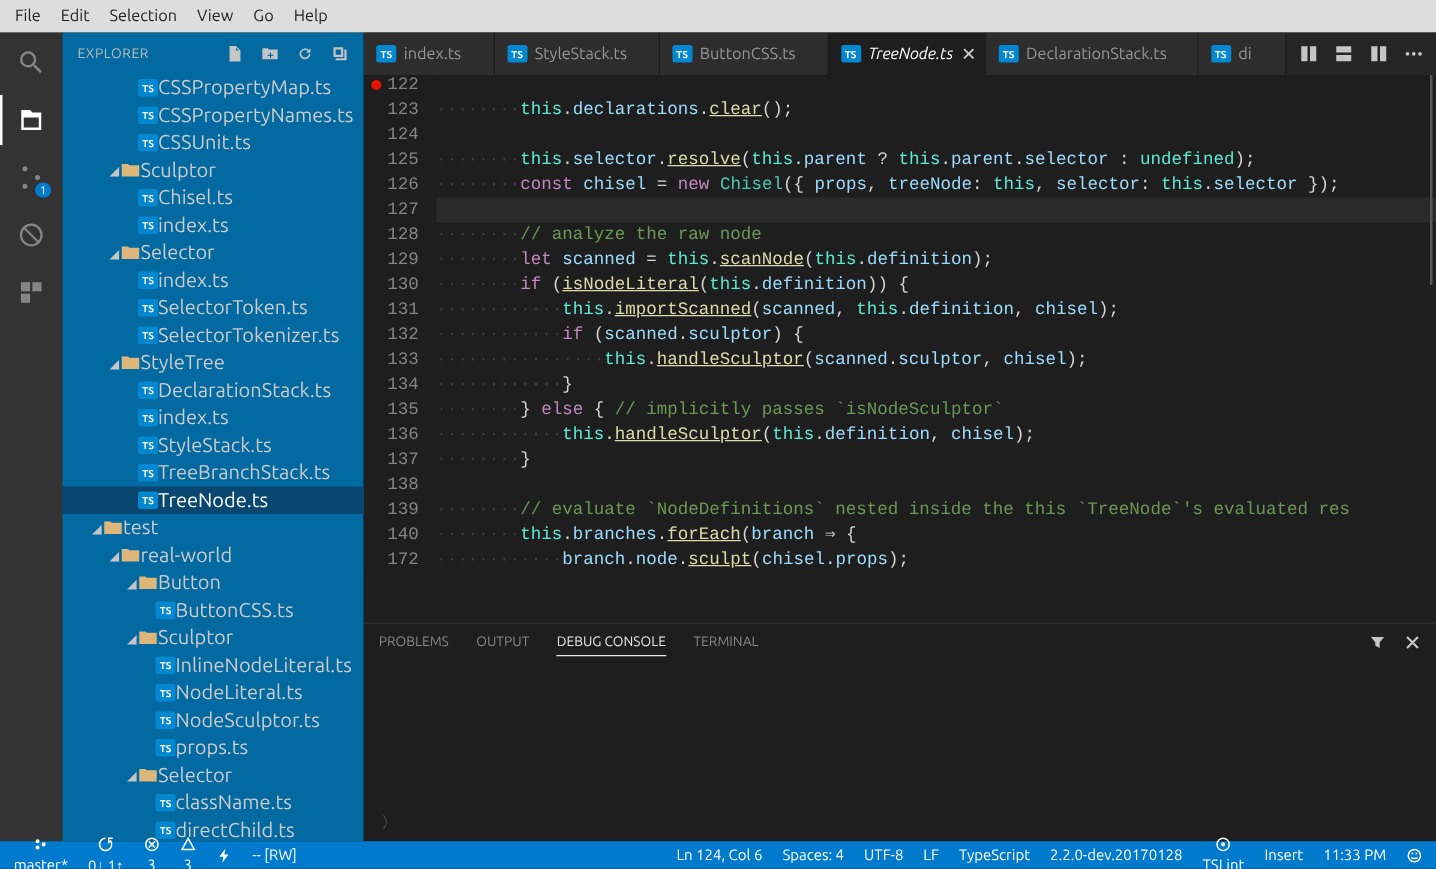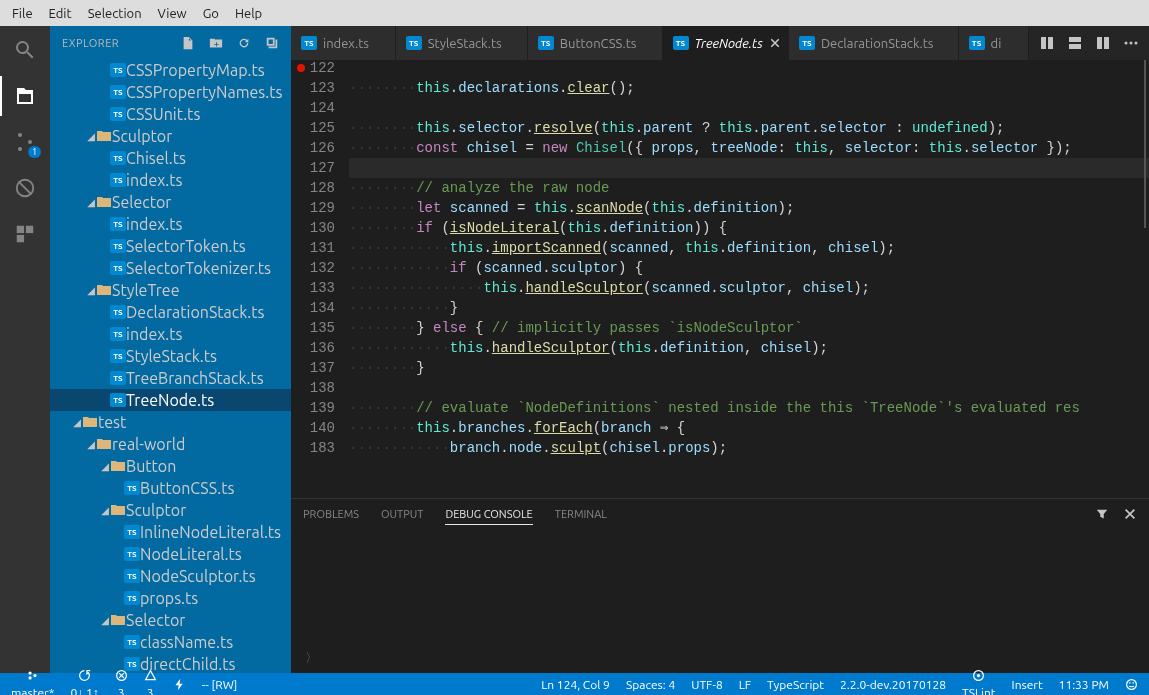--- a/index.html
+++ b/index.html
@@ -438,21 +438,21 @@
           <div class="ln">131</div>
           <div class="ln">132</div>
           <div class="ln">133</div>
           <div class="ln">134</div>
           <div class="ln">135</div>
           <div class="ln">136</div>
           <div class="ln">137</div>
           <div class="ln">138</div>
           <div class="ln">139</div>
           <div class="ln">140</div>
-          <div class="ln">183</div>
+          <div class="ln">172</div>
         </div>
       <div class="code" id="code">
         <div class="minimap-line"></div>
       <div class="line"><span class="ws">········</span><span class="this">this</span><span class="op">.</span><span class="prop">declarations</span><span class="op">.</span><span class="fn">clear</span><span class="op">();</span></div><div class="line"></div><div class="line"><span class="ws">········</span><span class="this">this</span><span class="op">.</span><span class="prop">selector</span><span class="op">.</span><span class="fn">resolve</span><span class="op">(</span><span class="this">this</span><span class="op">.</span><span class="prop">parent</span><span class="op"> ? </span><span class="this">this</span><span class="op">.</span><span class="prop">parent</span><span class="op">.</span><span class="prop">selector</span><span class="op"> : </span><span class="this">undefined</span><span class="op">);</span></div><div class="line"><span class="ws">········</span><span class="kw">const</span><span class="op"> </span><span class="prop">chisel</span><span class="op"> = </span><span class="kw">new</span><span class="op"> </span><span class="type">Chisel</span><span class="op">({ </span><span class="prop">props</span><span class="op">, </span><span class="prop">treeNode</span><span class="op">: </span><span class="this">this</span><span class="op">, </span><span class="prop">selector</span><span class="op">: </span><span class="this">this</span><span class="op">.</span><span class="prop">selector</span><span class="op"> });</span></div><div class="line cursor-line"></div><div class="line"><span class="ws">········</span><span class="cmt">// analyze the raw node</span></div><div class="line"><span class="ws">········</span><span class="kw">let</span><span class="op"> </span><span class="prop">scanned</span><span class="op"> = </span><span class="this">this</span><span class="op">.</span><span class="fn">scanNode</span><span class="op">(</span><span class="this">this</span><span class="op">.</span><span class="prop">definition</span><span class="op">);</span></div><div class="line"><span class="ws">········</span><span class="kw">if</span><span class="op"> (</span><span class="fn">isNodeLiteral</span><span class="op">(</span><span class="this">this</span><span class="op">.</span><span class="prop">definition</span><span class="op">)) {</span></div><div class="line"><span class="ws">············</span><span class="this">this</span><span class="op">.</span><span class="fn">importScanned</span><span class="op">(</span><span class="prop">scanned</span><span class="op">, </span><span class="this">this</span><span class="op">.</span><span class="prop">definition</span><span class="op">, </span><span class="prop">chisel</span><span class="op">);</span></div><div class="line"><span class="ws">············</span><span class="kw">if</span><span class="op"> (</span><span class="prop">scanned</span><span class="op">.</span><span class="prop">sculptor</span><span class="op">) {</span></div><div class="line"><span class="ws">················</span><span class="this">this</span><span class="op">.</span><span class="fn">handleSculptor</span><span class="op">(</span><span class="prop">scanned</span><span class="op">.</span><span class="prop">sculptor</span><span class="op">, </span><span class="prop">chisel</span><span class="op">);</span></div><div class="line"><span class="ws">············</span><span class="op">}</span></div><div class="line"><span class="ws">········</span><span class="op">} </span><span class="kw">else</span><span class="op"> { </span><span class="cmt">// implicitly passes `isNodeSculptor`</span></div><div class="line"><span class="ws">············</span><span class="this">this</span><span class="op">.</span><span class="fn">handleSculptor</span><span class="op">(</span><span class="this">this</span><span class="op">.</span><span class="prop">definition</span><span class="op">, </span><span class="prop">chisel</span><span class="op">);</span></div><div class="line"><span class="ws">········</span><span class="op">}</span></div><div class="line"></div><div class="line"><span class="ws">········</span><span class="cmt">// evaluate `NodeDefinitions` nested inside the this `TreeNode`'s evaluated res</span></div><div class="line"><span class="ws">········</span><span class="this">this</span><span class="op">.</span><span class="prop">branches</span><span class="op">.</span><span class="fn">forEach</span><span class="op">(</span><span class="prop">branch</span><span class="op"> ⇒ {</span></div><div class="line"><span class="ws">············</span><span class="prop">branch</span><span class="op">.</span><span class="prop">node</span><span class="op">.</span><span class="fn">sculpt</span><span class="op">(</span><span class="prop">chisel</span><span class="op">.</span><span class="prop">props</span><span class="op">);</span></div></div>
     </div>
 
     <div class="panel">
       <div class="panel-tabs">
         <div class="panel-tabs-left" id="panel-tabs">
             <span class="panel-tab">PROBLEMS</span>
@@ -504,21 +504,21 @@
       <span>3</span>
     </span>
     <span class="sb-item">
       <svg viewBox="0 0 16 16">
           <path d="M9 1L3 9h4l-1 6 6-8H8l1-6z"></path>
         </svg>
     </span>
     <span class="sb-item">-- [RW]</span>
   </div>
   <div class="sb-group">
-    <span class="sb-item">Ln 124, Col 9</span>
+    <span class="sb-item">Ln 124, Col 6</span>
     <span class="sb-item">Spaces: 4</span>
     <span class="sb-item">UTF-8</span>
     <span class="sb-item">LF</span>
     <span class="sb-item">TypeScript</span>
     <span class="sb-item">2.2.0-dev.20170128</span>
     <span class="sb-item">
       <svg viewBox="0 0 16 16">
           <circle cx="8" cy="8" r="6" fill="none" stroke="#fff" stroke-width="1.5"></circle>
           <circle cx="8" cy="8" r="2"></circle>
         </svg>

